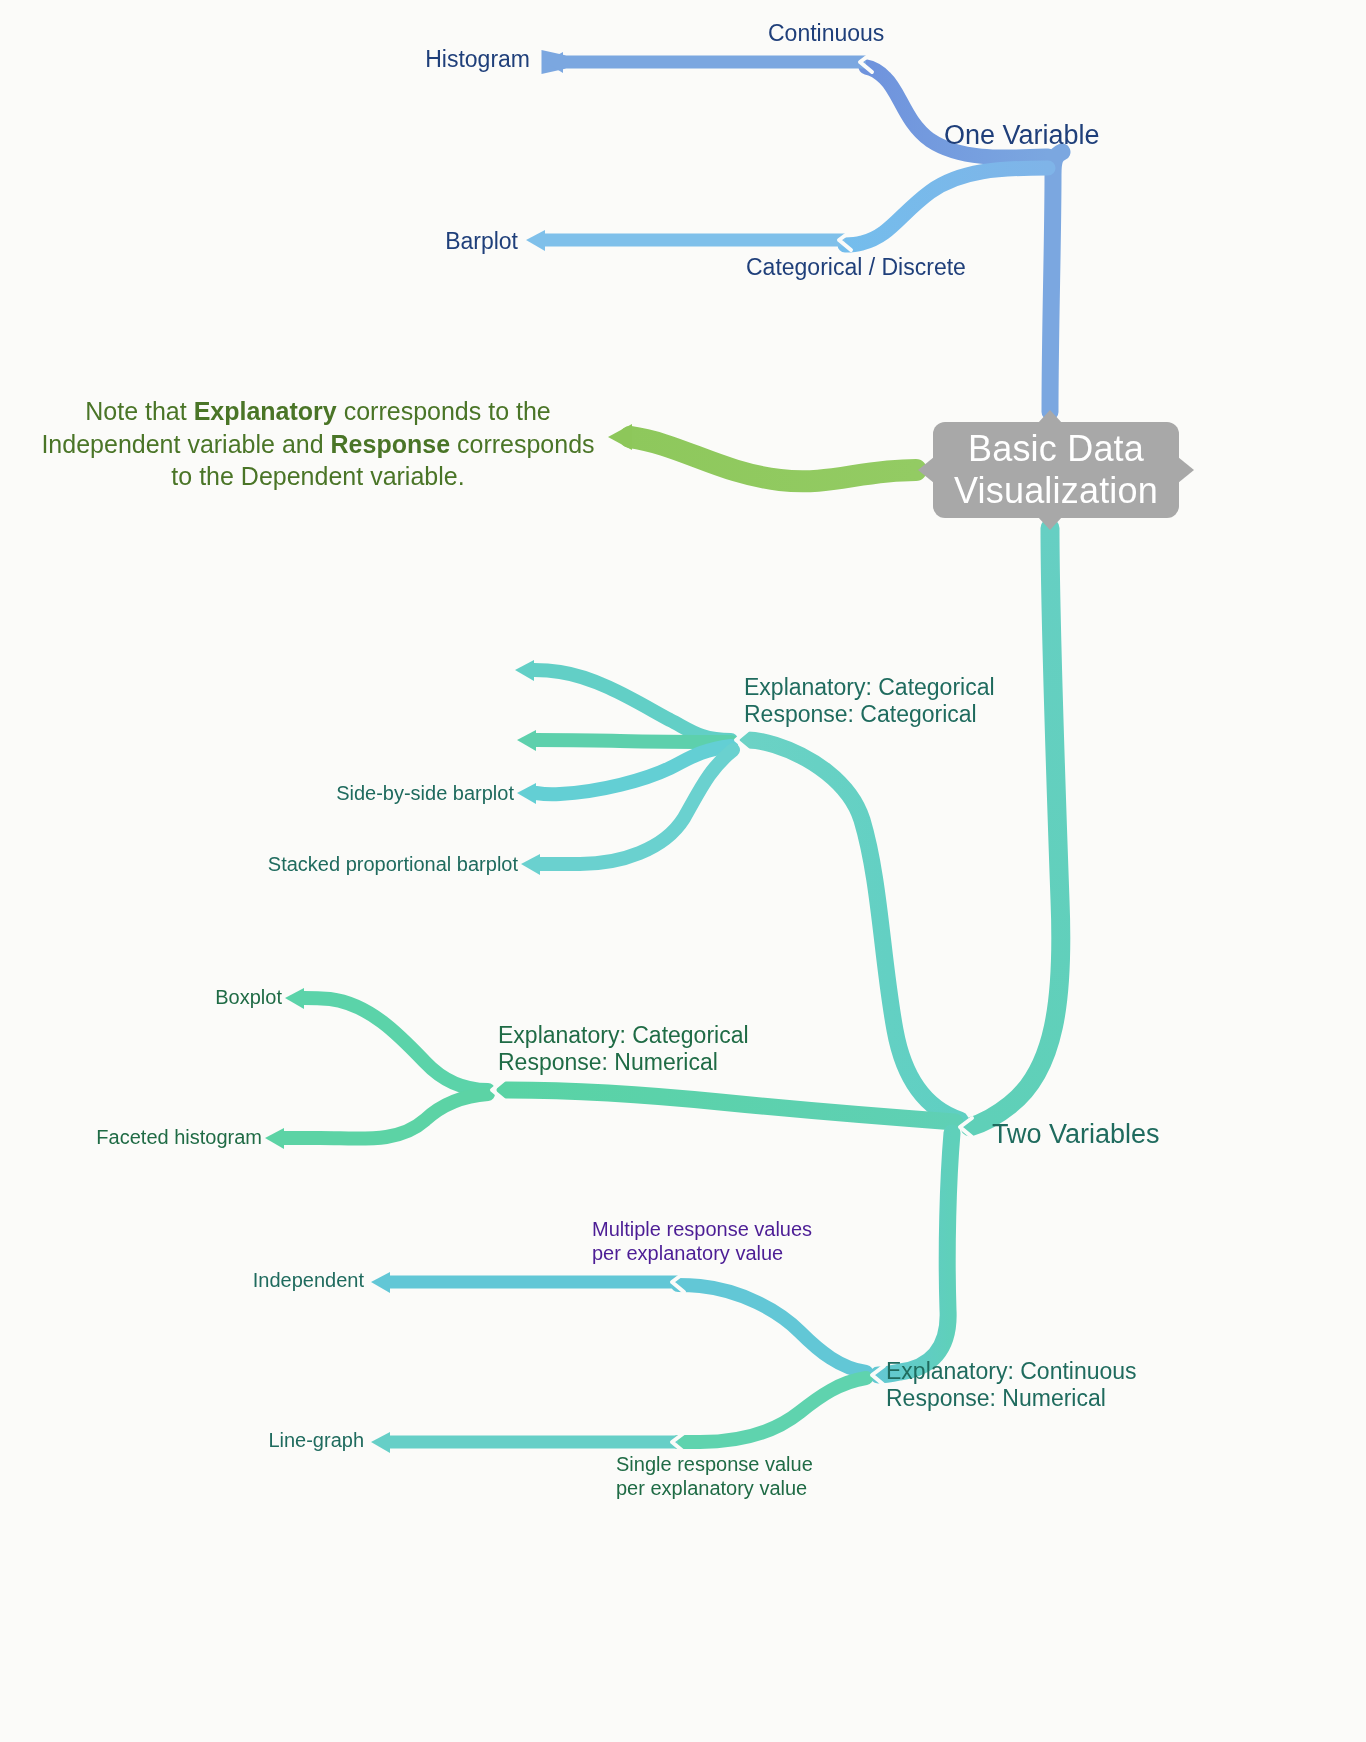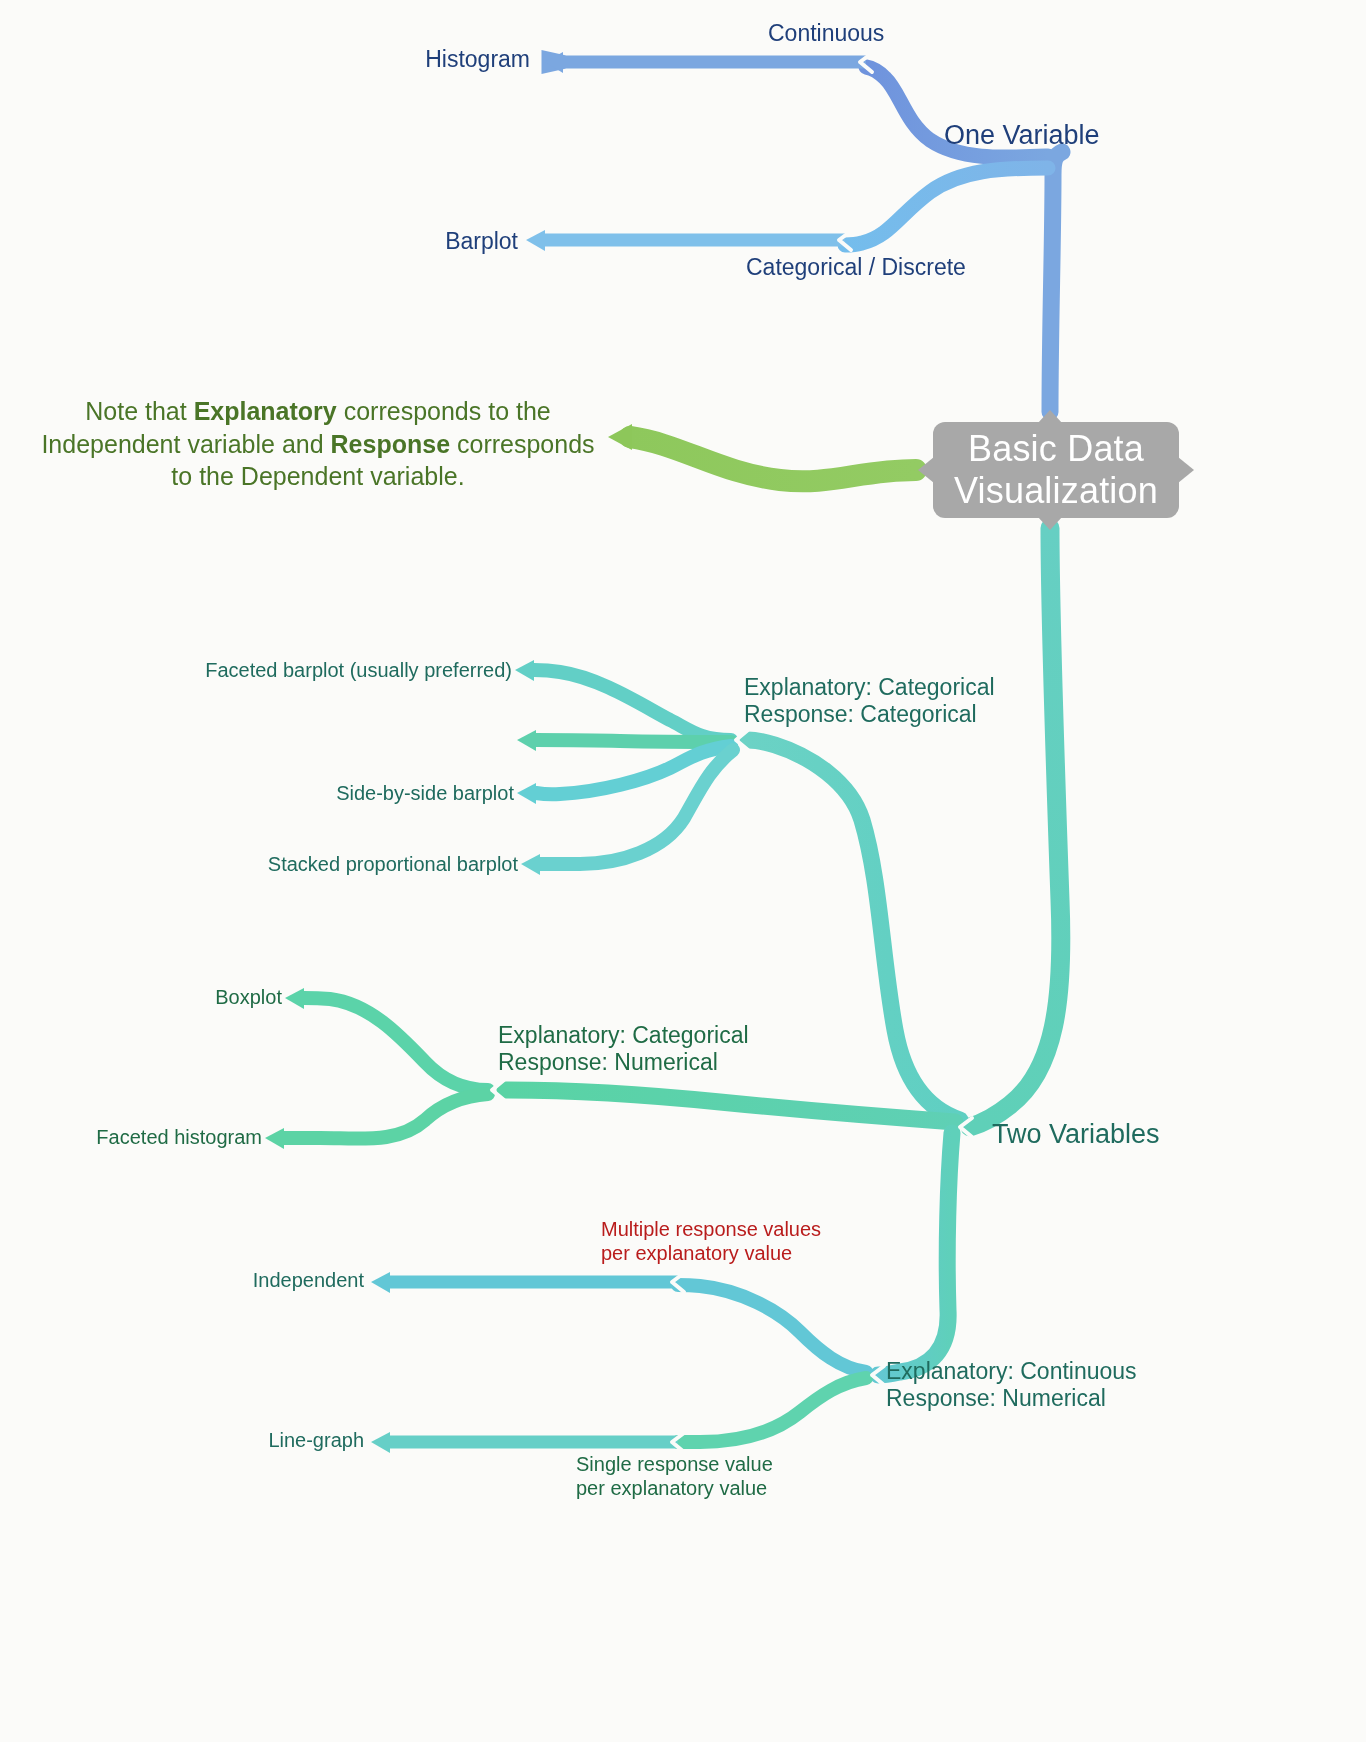--- a/index.html
+++ b/index.html
@@ -238,42 +238,41 @@
 
   <div class="lbl t-note" style="left:30px; top:382px; width:576px; text-align:center; color:#4a7527;margin-top:13px;"><span>Note that </span><b>Explanatory</b><span> corresponds to the Independent variable and </span><b>Response</b><span> corresponds to the Dependent variable.</span></div>
 
   <div class="lbl t-lvl1 right" style="left:992px; top:1119px; color:#1f6b5e;">Two Variables</div>
 
   <div class="lbl t-lvl2 right" style="left:744px; top:674px; color:#1f6b5e;">
     <span>Explanatory: Categorical</span><br>
     <span>Response: Categorical</span>
   </div>
 
-  <div class="lbl t-lvl3 left" style="left:46px; top:659px; width:466px; color:#1f6b5e;">Faceted barplot (usually preferred)</div>
   <div class="lbl t-lvl3 left" style="left:46px; top:782px; width:468px; color:#1f6b5e;">Side-by-side barplot</div>
   <div class="lbl t-lvl3 left" style="left:46px; top:853px; width:472px; color:#1f6b5e;">Stacked proportional barplot</div>
 
   <div class="lbl t-lvl2 right" style="left:498px; top:1022px; color:#1f6b45;">
     <span>Explanatory: Categorical</span><br>
     <span>Response: Numerical</span>
   </div>
 
   <div class="lbl t-lvl3 left" style="left:20px; top:986px; width:262px; color:#1f6b45;">Boxplot</div>
   <div class="lbl t-lvl3 left" style="left:20px; top:1126px; width:242px; color:#1f6b45;">Faceted histogram</div>
 
   <div class="lbl t-lvl2 right" style="left:886px; top:1358px; color:#1f6b5e;">
     <span>Explanatory: Continuous</span><br>
     <span>Response: Numerical</span>
   </div>
 
-  <div class="lbl t-lvl3 right" style="left:592px; top:1218px; color:#b91c1c;margin-left:9px;">
+  <div class="lbl t-lvl3 right" style="left:592px; top:1218px; color:#4c1d95;">
     <span>Multiple response values</span><br>
     <span>per explanatory value</span>
   </div>
   <div class="lbl t-lvl3 left" style="left:100px; top:1269px; width:264px; color:#1f6b5e;">Independent</div>
 
-  <div class="lbl t-lvl3 right" style="left:576px; top:1453px; color:#1f6b45;">
+  <div class="lbl t-lvl3 right" style="left:616px; top:1453px; color:#1f6b45;">
     <span>Single response value</span><br>
     <span>per explanatory value</span>
   </div>
   <div class="lbl t-lvl3 left" style="left:100px; top:1429px; width:264px; color:#1f6b5e;">Line-graph</div>
 
 </div>
 
 </body></html>

